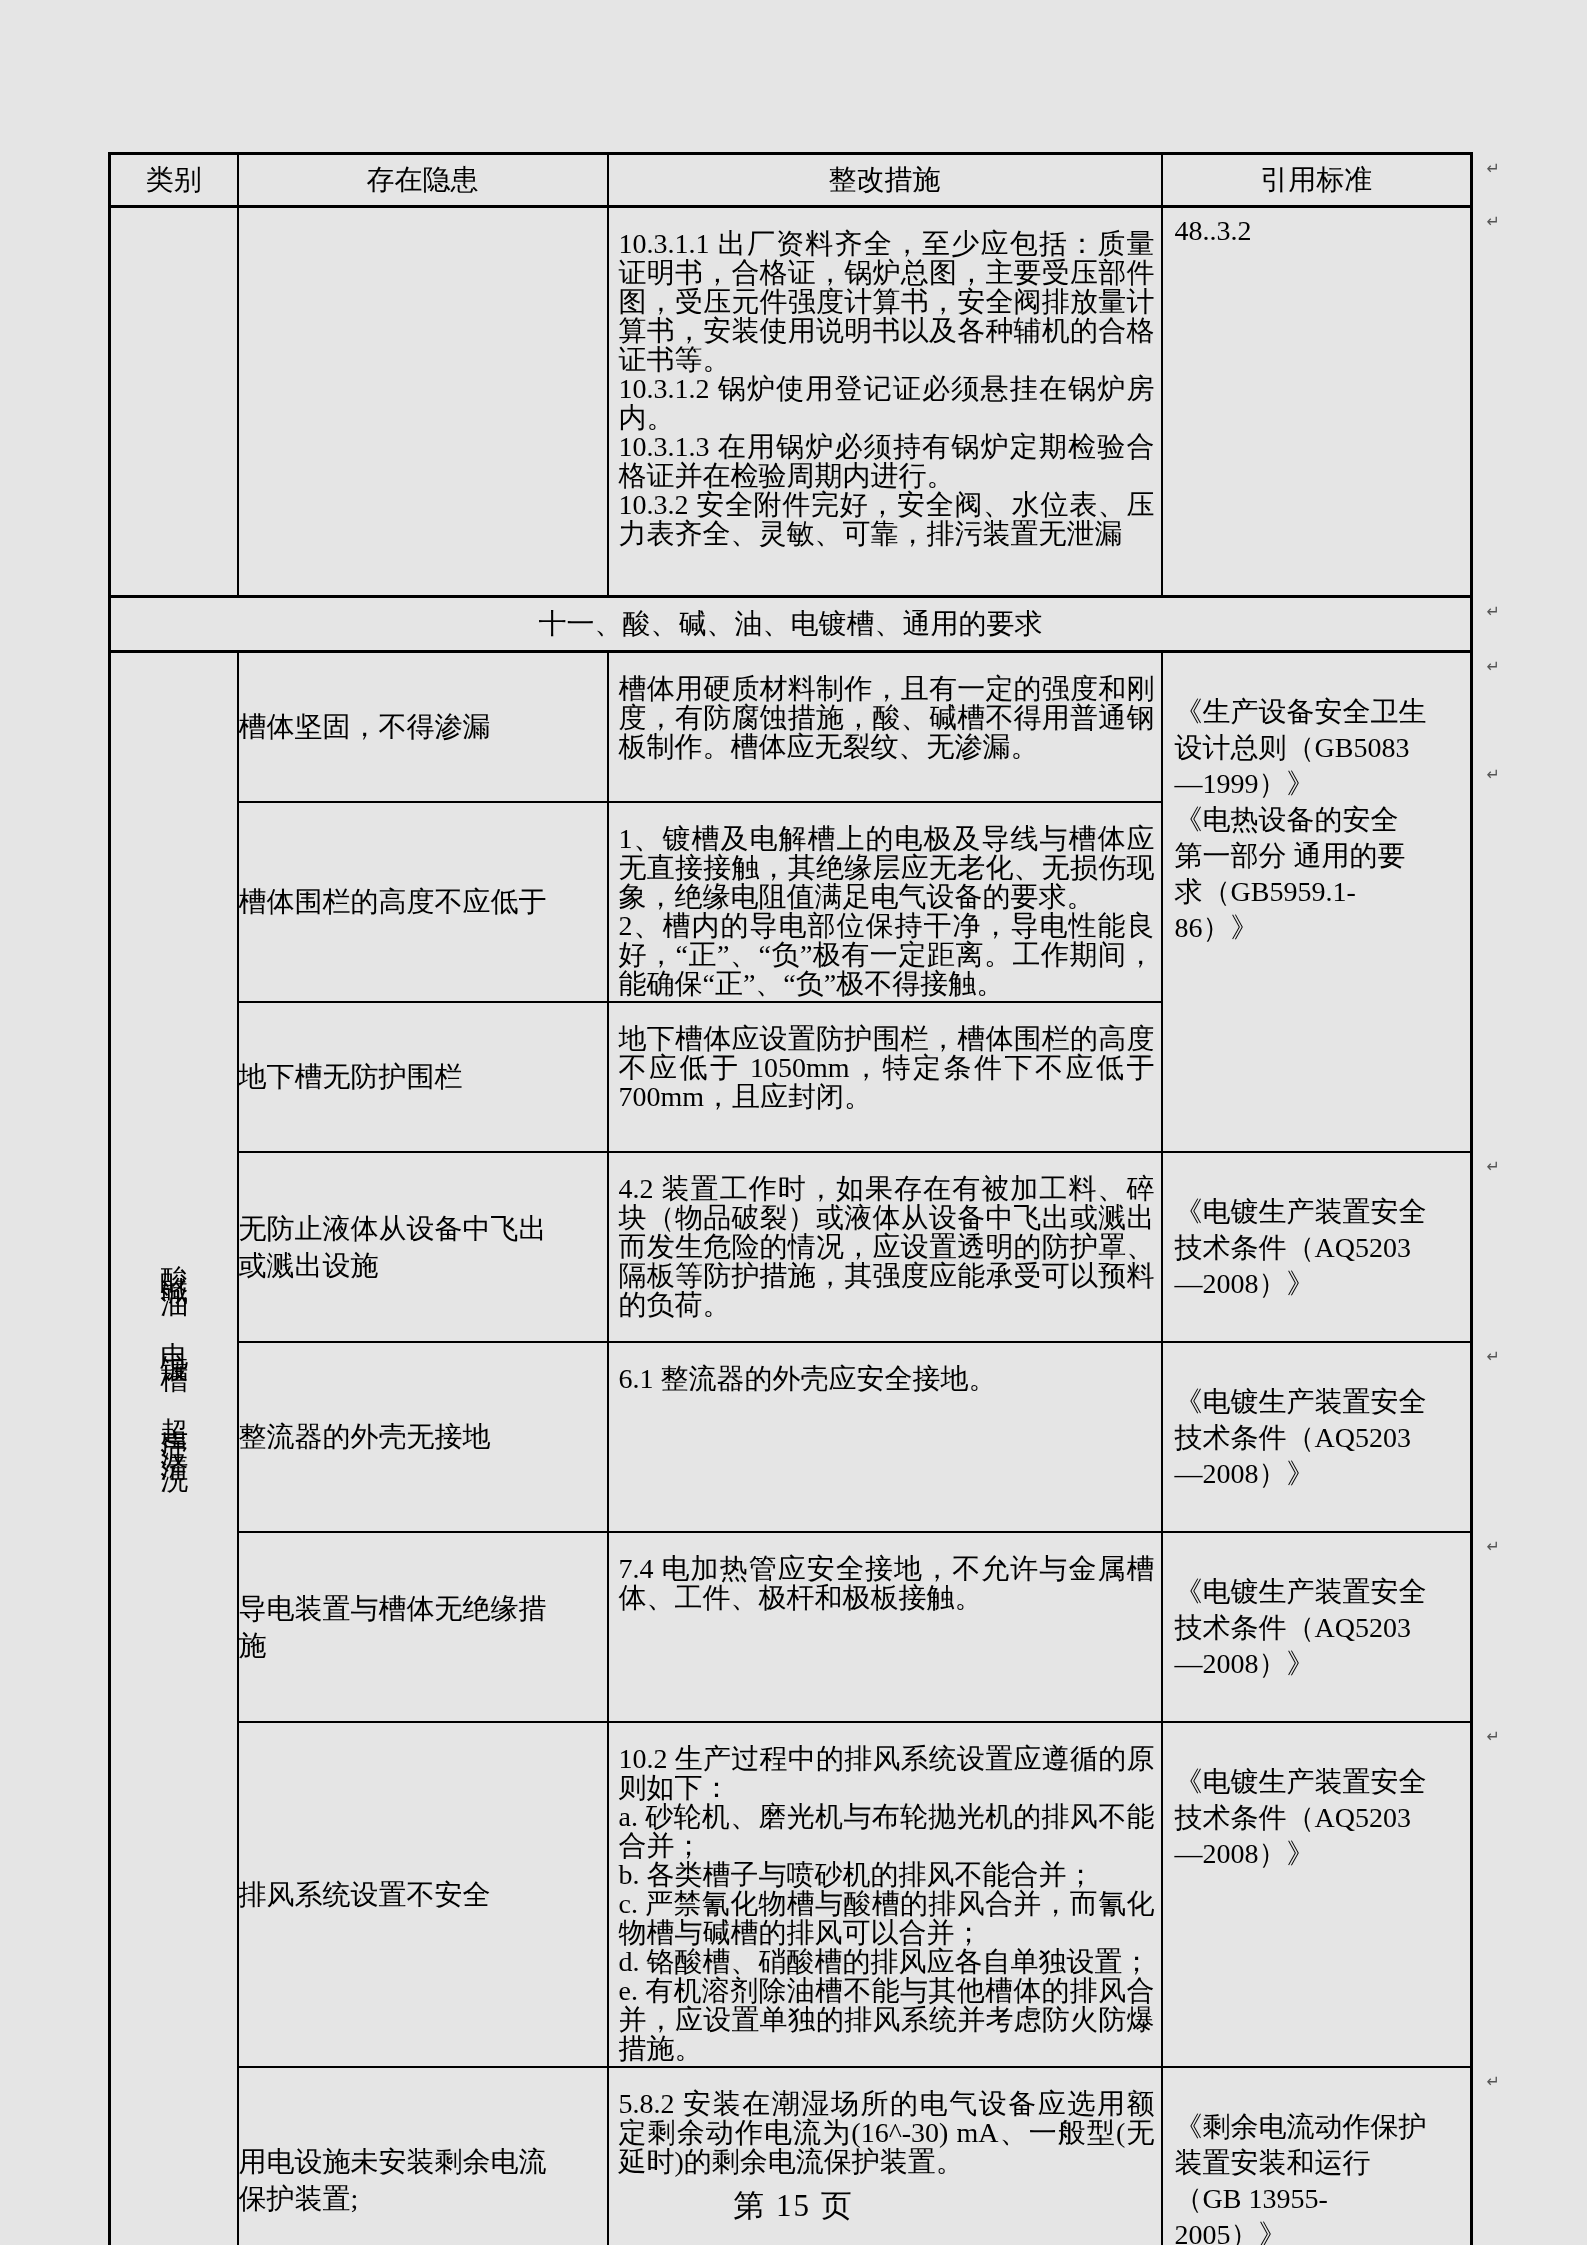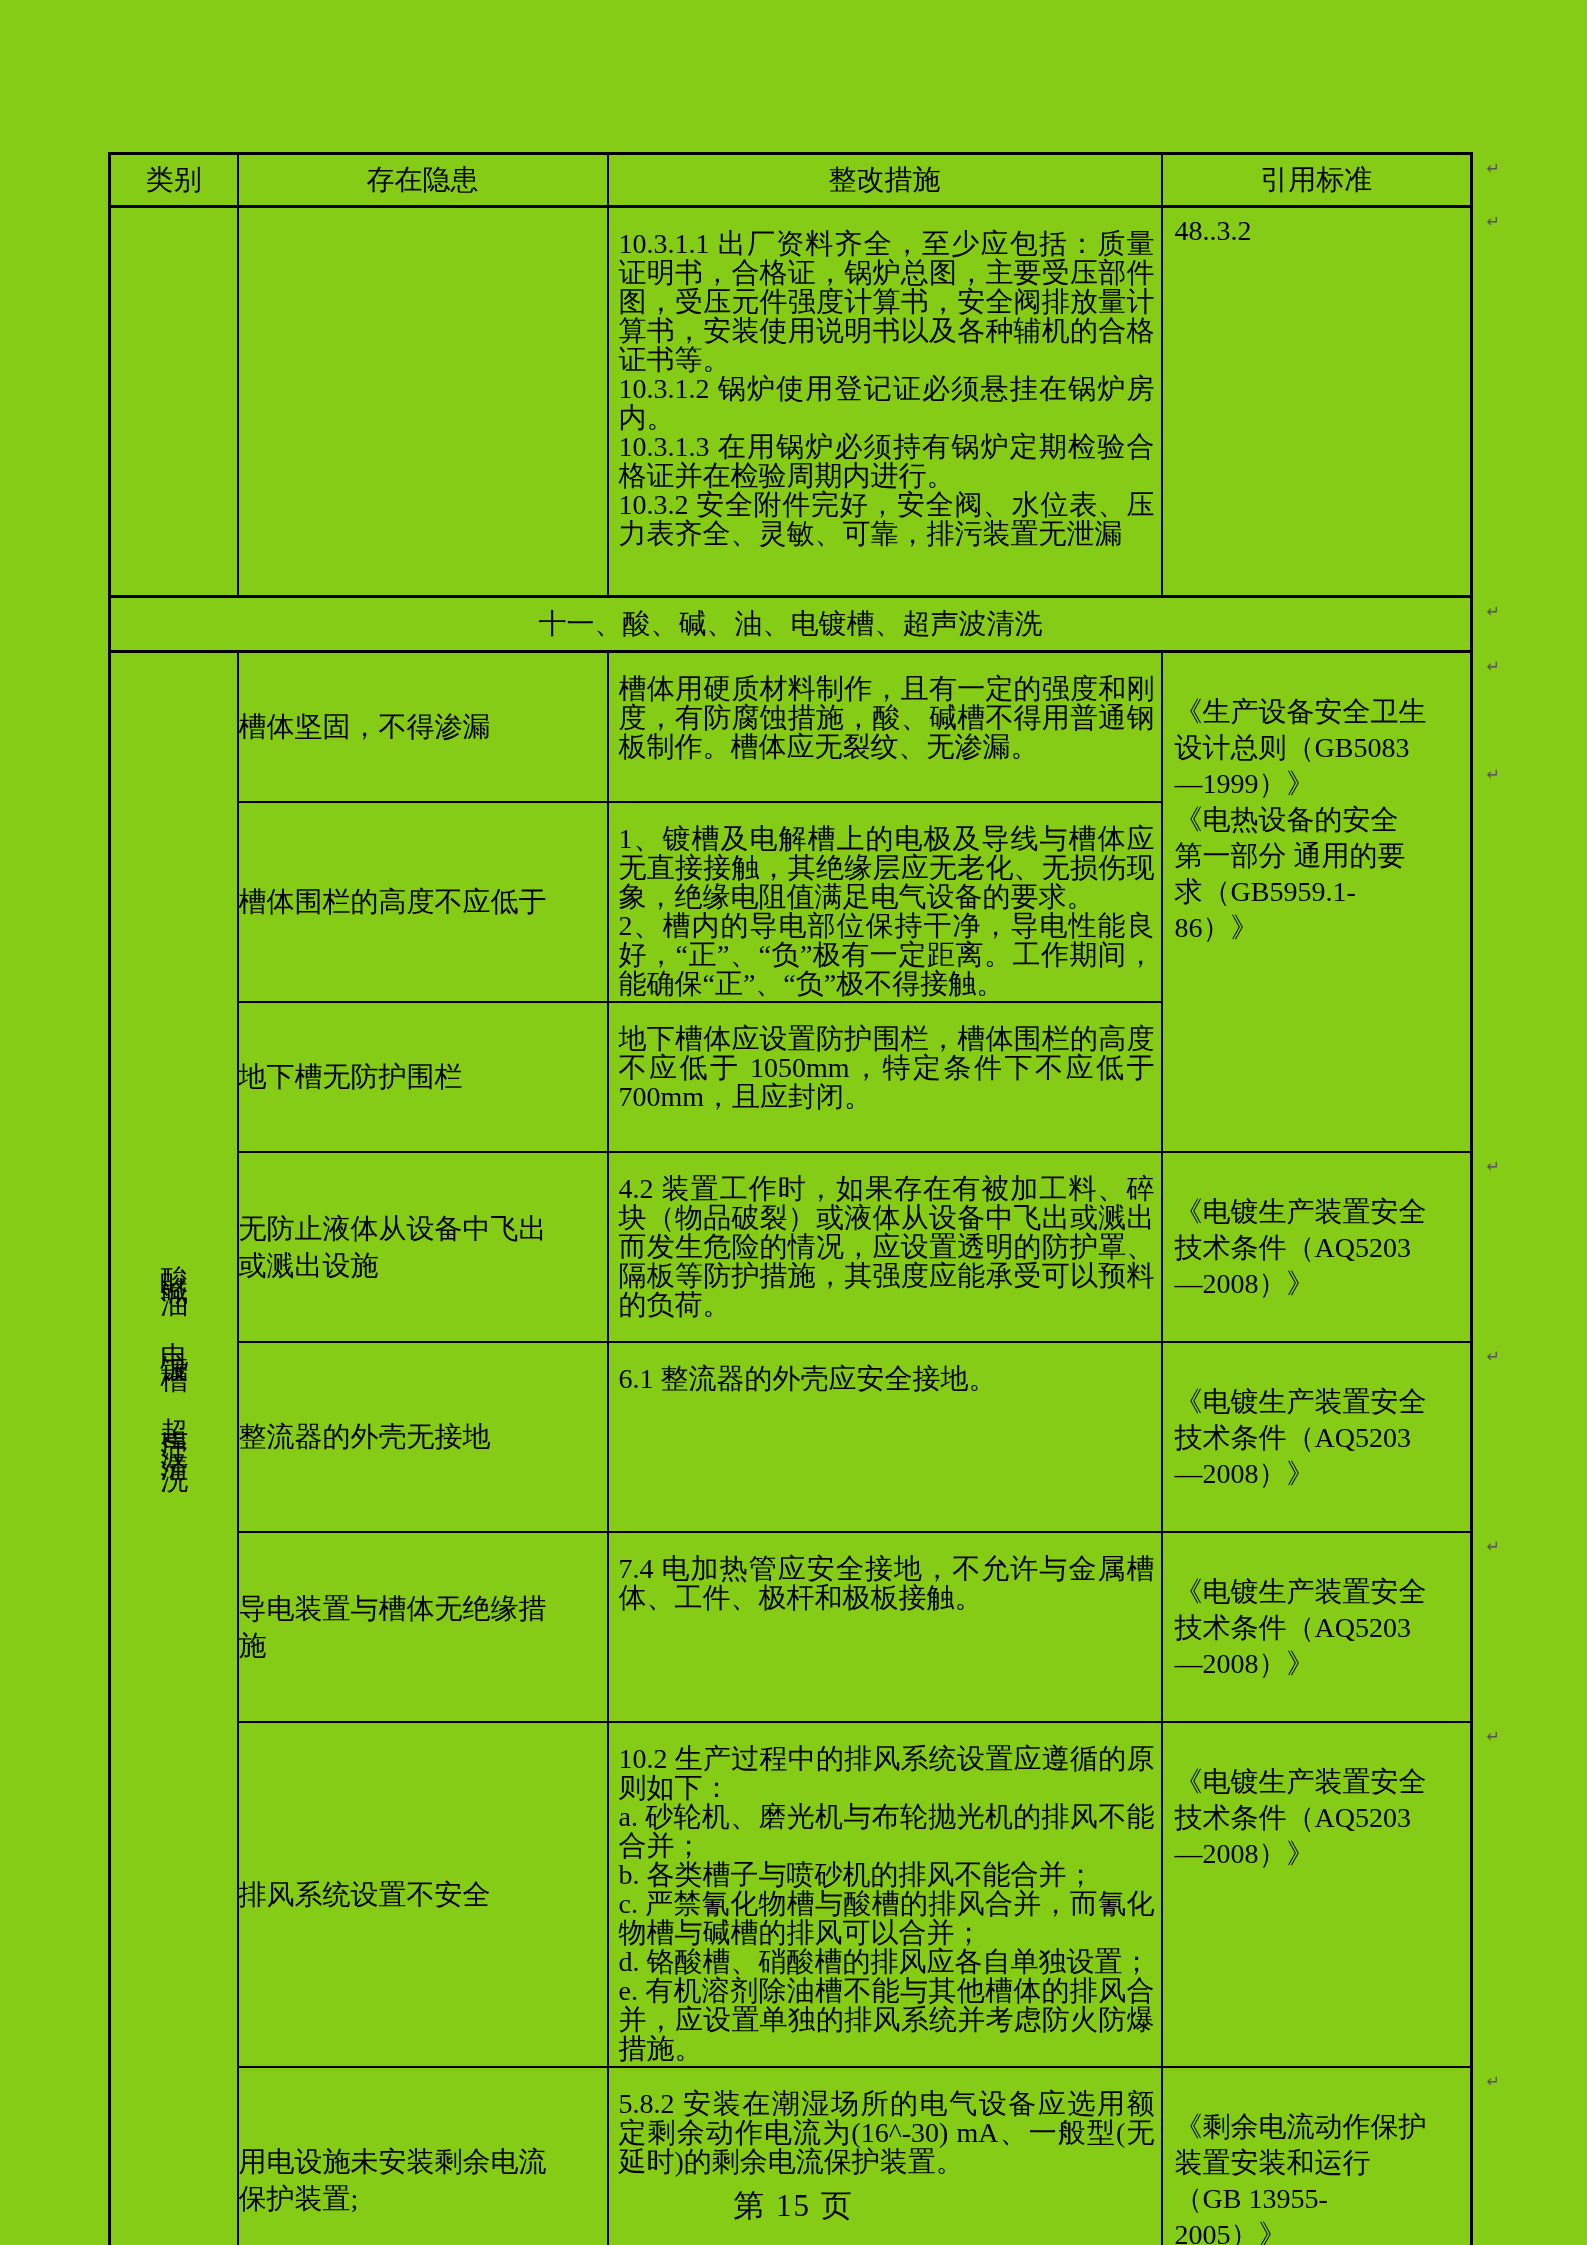--- a/index.html
+++ b/index.html
@@ -1,21 +1,21 @@
 <!DOCTYPE html>
 <html><head>
 <meta charset="utf-8">
 <style>
   html,body{margin:0;padding:0;background:#ffffff;}
   body{
     width:1587px;height:2245px;
     font-family:"Liberation Serif","DejaVu Serif",serif;
     color:#000;
   }
-  .page{position:relative;width:1587px;height:2245px;overflow:hidden;background:#84cc16;}
+  .page{position:relative;width:1587px;height:2245px;overflow:hidden;background:#e5e5e5;}
 
   table.main{
     position:absolute;left:108px;top:152px;width:1362px;
     border-collapse:collapse;border:3px solid #000;table-layout:fixed;
   }
   col.c1{width:128px}col.c2{width:370px}col.c3{width:554px}col.c4{width:310px}
 
   th,td{border:2px solid #000;font-weight:normal;font-size:28px;vertical-align:top;overflow:visible;}
 
   tr.r-header th{
@@ -91,21 +91,21 @@
 10.3.1.3 在用锅炉必须持有锅炉定期检验合格证并在检验周期内进行。
 10.3.2 安全附件完好，安全阀、水位表、压力表齐全、灵敏、可靠，排污装置无泄漏</td>
       <td class="std">
         <span>48..3.2</span>
         <span class="pmark">↵</span>
       </td>
     </tr>
 
     <tr class="r-section">
       <td colspan="4">
-        <span>十一、酸、碱、油、电镀槽、超声波清洗</span>
+        <span>十一、酸、碱、油、电镀槽、通用的要求</span>
         <span class="pmark">↵</span>
       </td>
     </tr>
 
     <tr class="r1">
       <td class="cat-vert" rowspan="8">
         <div class="vtext">酸碱油、电镀槽、超声波清洗</div>
       </td>
       <td class="haz">槽体坚固，不得渗漏</td>
       <td class="meas preline">槽体用硬质材料制作，且有一定的强度和刚度，有防腐蚀措施，酸、碱槽不得用普通钢板制作。槽体应无裂纹、无渗漏。</td>

